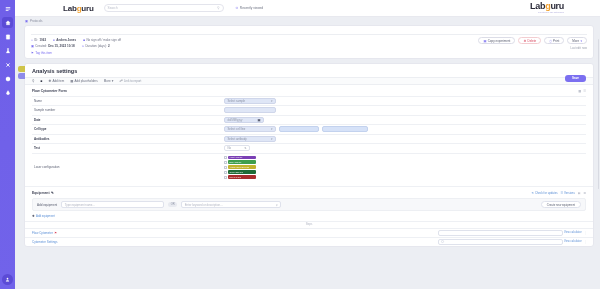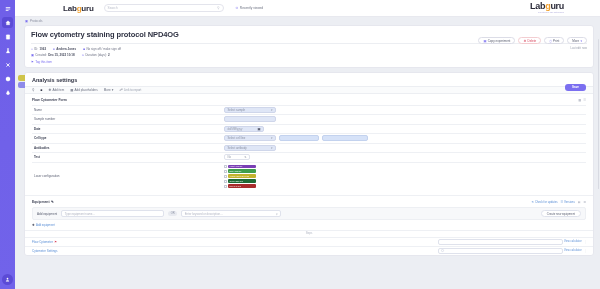--- a/index.html
+++ b/index.html
@@ -398,21 +398,20 @@
 </div>
 
 <div id="page">
 
   <div id="breadcrumb">
     <span class="bci">▣</span>
     <span>Protocols</span>
   </div>
 
   <div id="headcard">
-    <div id="prot-title">Flow cytometry staining protocol NPD4OG</div>
     <div id="meta-sep"></div>
 
     <div class="meta-row">
       <span class="meta-item">
         <span class="mi">○</span>
         <span>ID:</span>
         <b>1063</b>
       </span>
       <span class="meta-item">
         <span class="mi">●</span>

